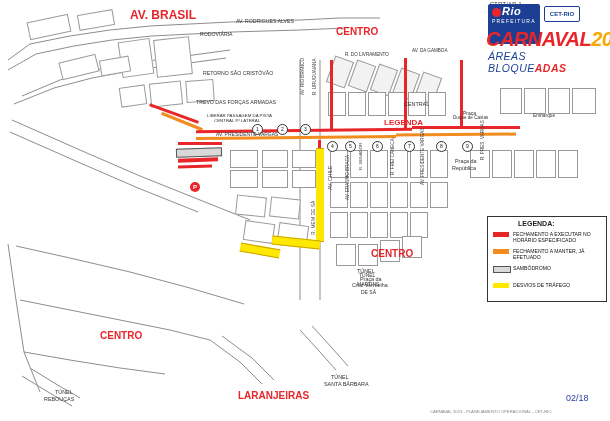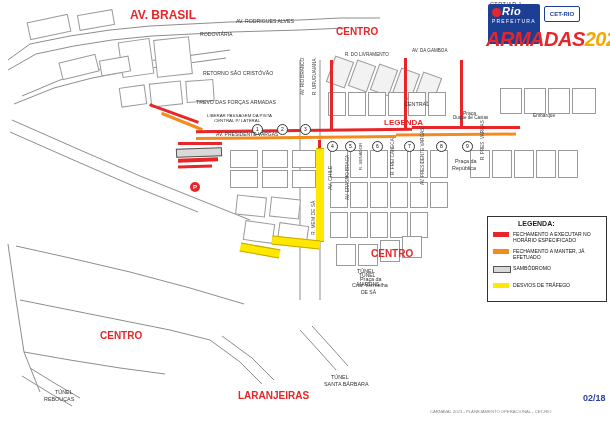--- a/index.html
+++ b/index.html
@@ -41,21 +41,21 @@
   .lgrow{position:absolute;left:5px;font-size:5.1px;color:#111;line-height:6px;width:112px;}
   .swatch{position:absolute;left:0;top:1px;width:16px;height:5px;}
   .lgtxt{position:absolute;left:20px;top:0;width:92px;}
 
   
   #infobox{position:absolute;left:462px;top:318px;width:148px;height:72px;background:#2b3fa0;color:#fff;}
   #infobox .l1{position:absolute;left:8px;top:5px;font-size:12.5px;font-weight:bold;}
   #infobox .l2{position:absolute;left:8px;top:21px;font-size:12.5px;font-weight:bold;}
   #infobox .l3{position:absolute;left:8px;top:38px;font-size:8.6px;}
   #infobox .l4{position:absolute;left:8px;top:49px;font-size:8.6px;}
-  #pagenum{position:absolute;left:566px;top:393px;font-size:9px;color:#2b3fa0;font-weight:bold;margin-left:17px;}
+  #pagenum{position:absolute;left:566px;top:393px;font-size:9px;color:#2b3fa0;font-weight:normal;}
   #footnote{position:absolute;left:430px;top:409px;font-size:4.2px;color:#888;}
 
   
   .mk{position:absolute;width:9px;height:9px;border-radius:50%;background:#fff;border:1px solid #333;font-size:5px;line-height:8px;text-align:center;color:#111;}
   .mkp{position:absolute;width:10px;height:10px;border-radius:50%;background:#e8262a;color:#fff;font-size:6px;font-weight:bold;line-height:10px;text-align:center;}
   .sambadromo{position:absolute;background:#d9d9d9;border:1px solid #555;}
   .parkred{position:absolute;background:#e8262a;}
 </style>
 </head>
 <body>
@@ -243,21 +243,24 @@
 
   <div id="brand">
     <div class="crt-top">CTRT/AP-1</div>
     <div class="rio-box">
       <span class="rio-logo-dot"></span>
       <span class="rio-word">Rio</span>
       <span class="rio-sub">PREFEITURA</span>
     </div>
     <div class="cetrio">CET-RIO</div>
     <div class="carnaval">
-      <span>ARMADAS</span><span class="yr">2023</span>
+      <span>CARNAVAL</span><span class="yr">2023</span>
+    </div>
+    <div class="areas">
+      <span>ÁREAS BLOQUE</span><b>ADAS</b>
     </div>
   </div>
 
   <div id="legend">
     <div class="ltitle">LEGENDA:</div>
     <div id="legend-rows">
         <div class="lgrow" style="top: 14px;">
           <span class="swatch" style="background: rgb(232, 38, 42);"></span>
           <span class="lgtxt">FECHAMENTO A EXECUTAR NO HORÁRIO ESPECIFICADO</span>
         </div>

